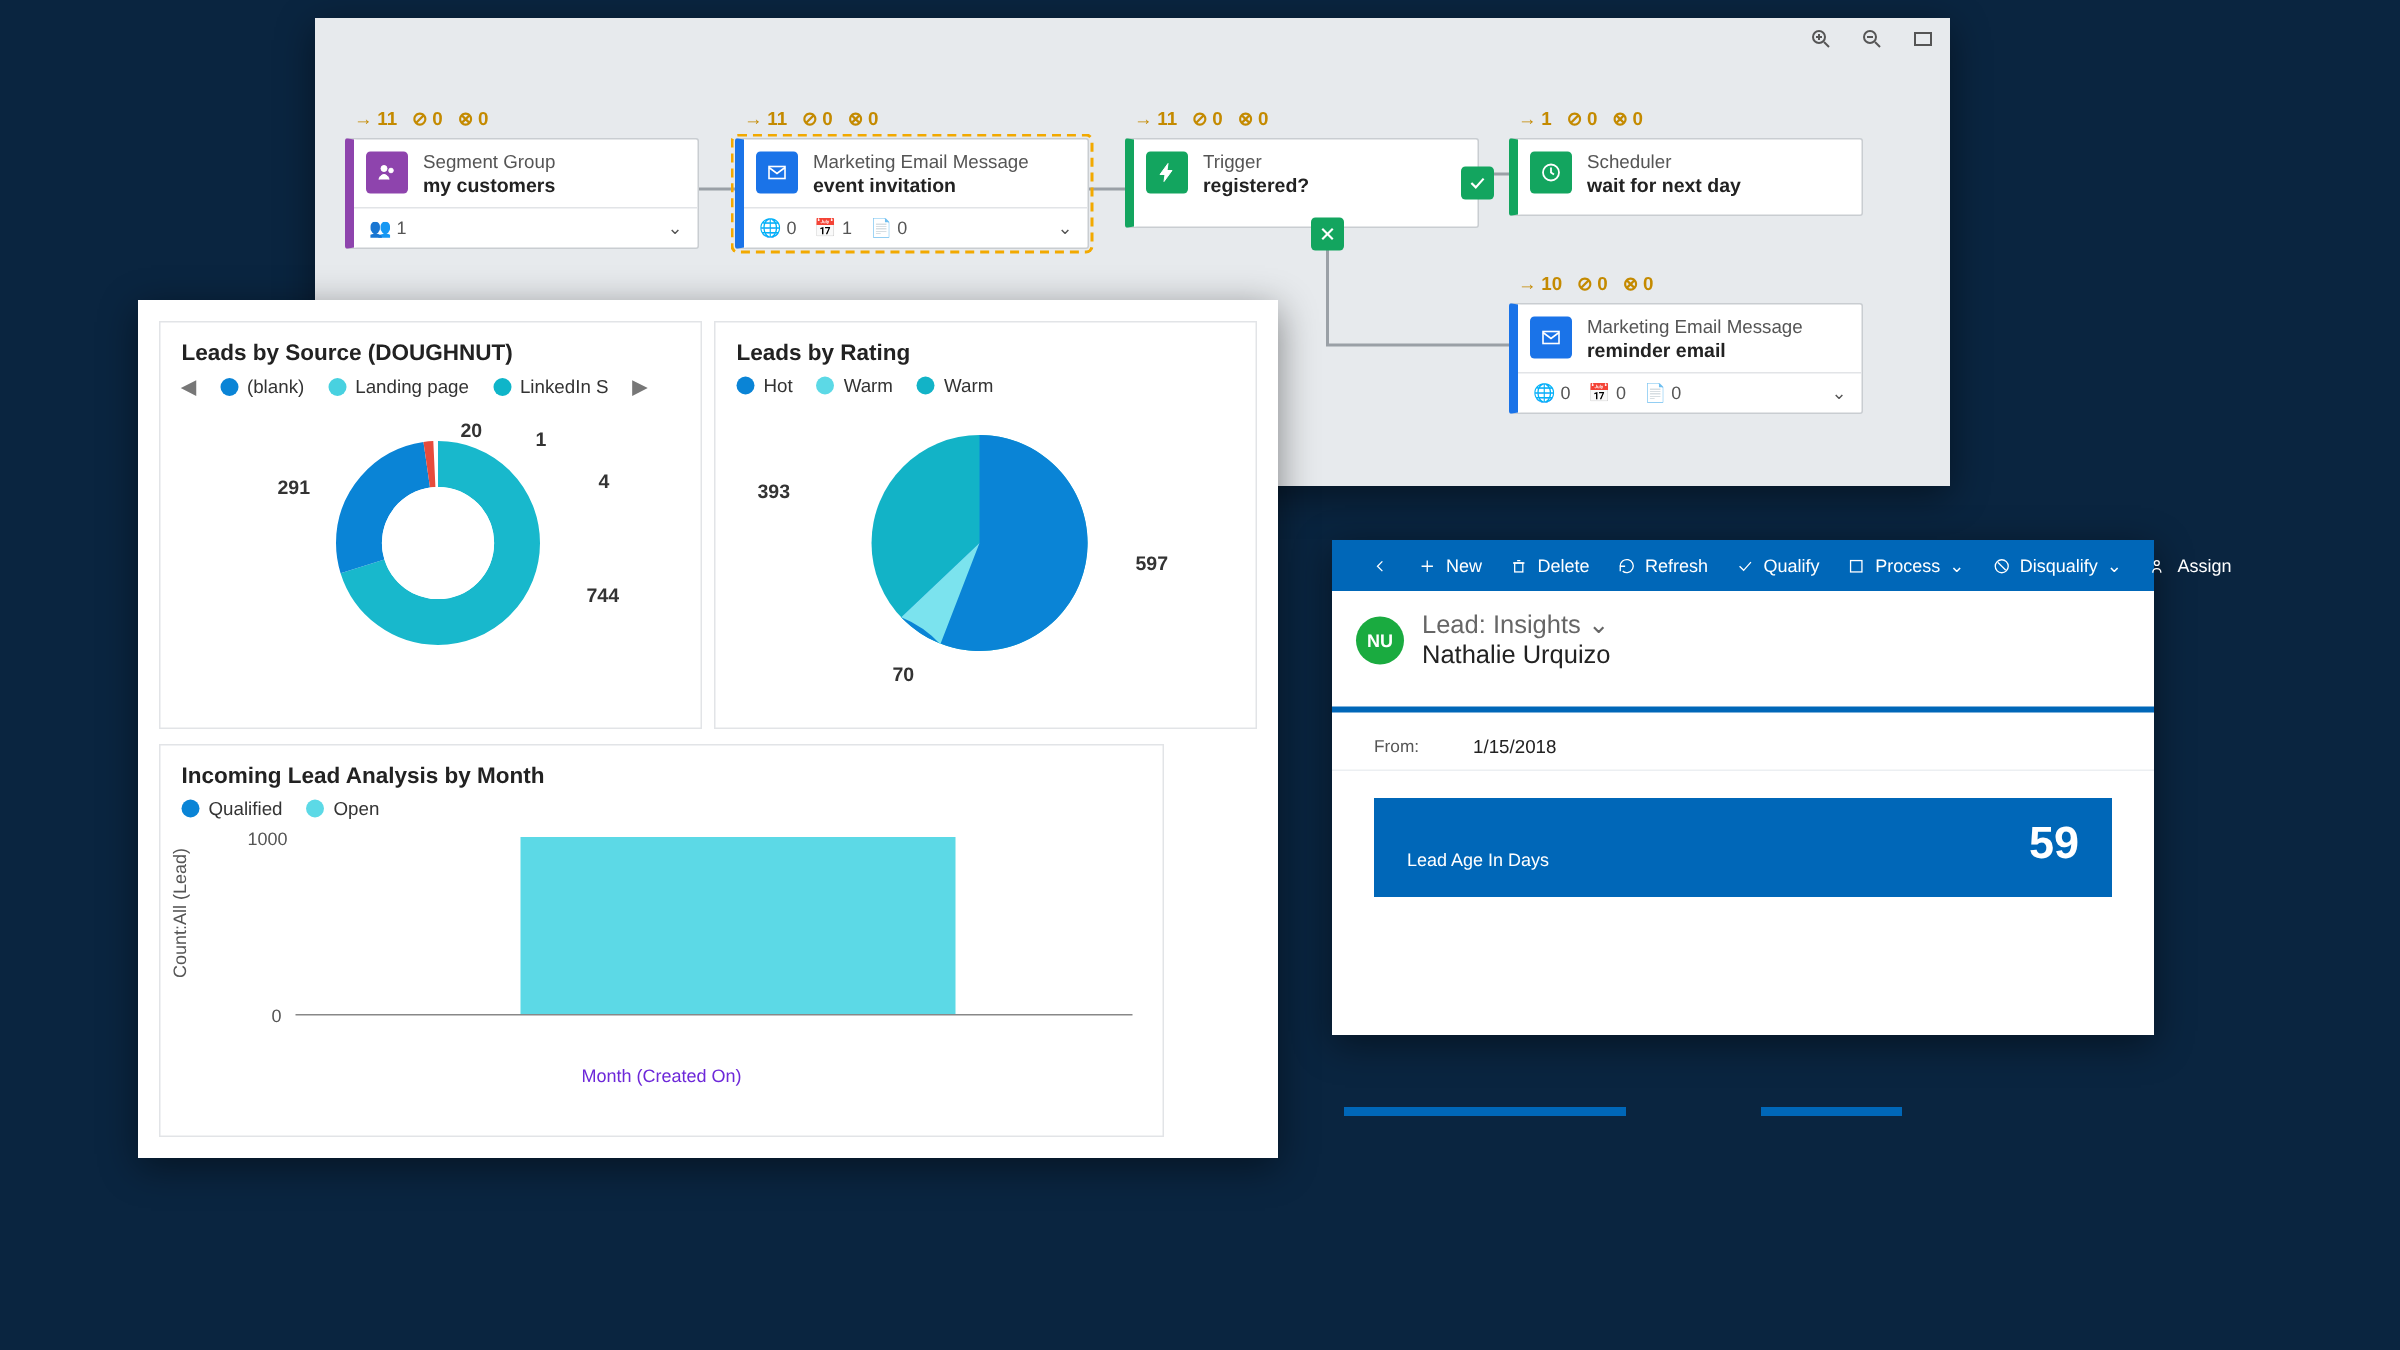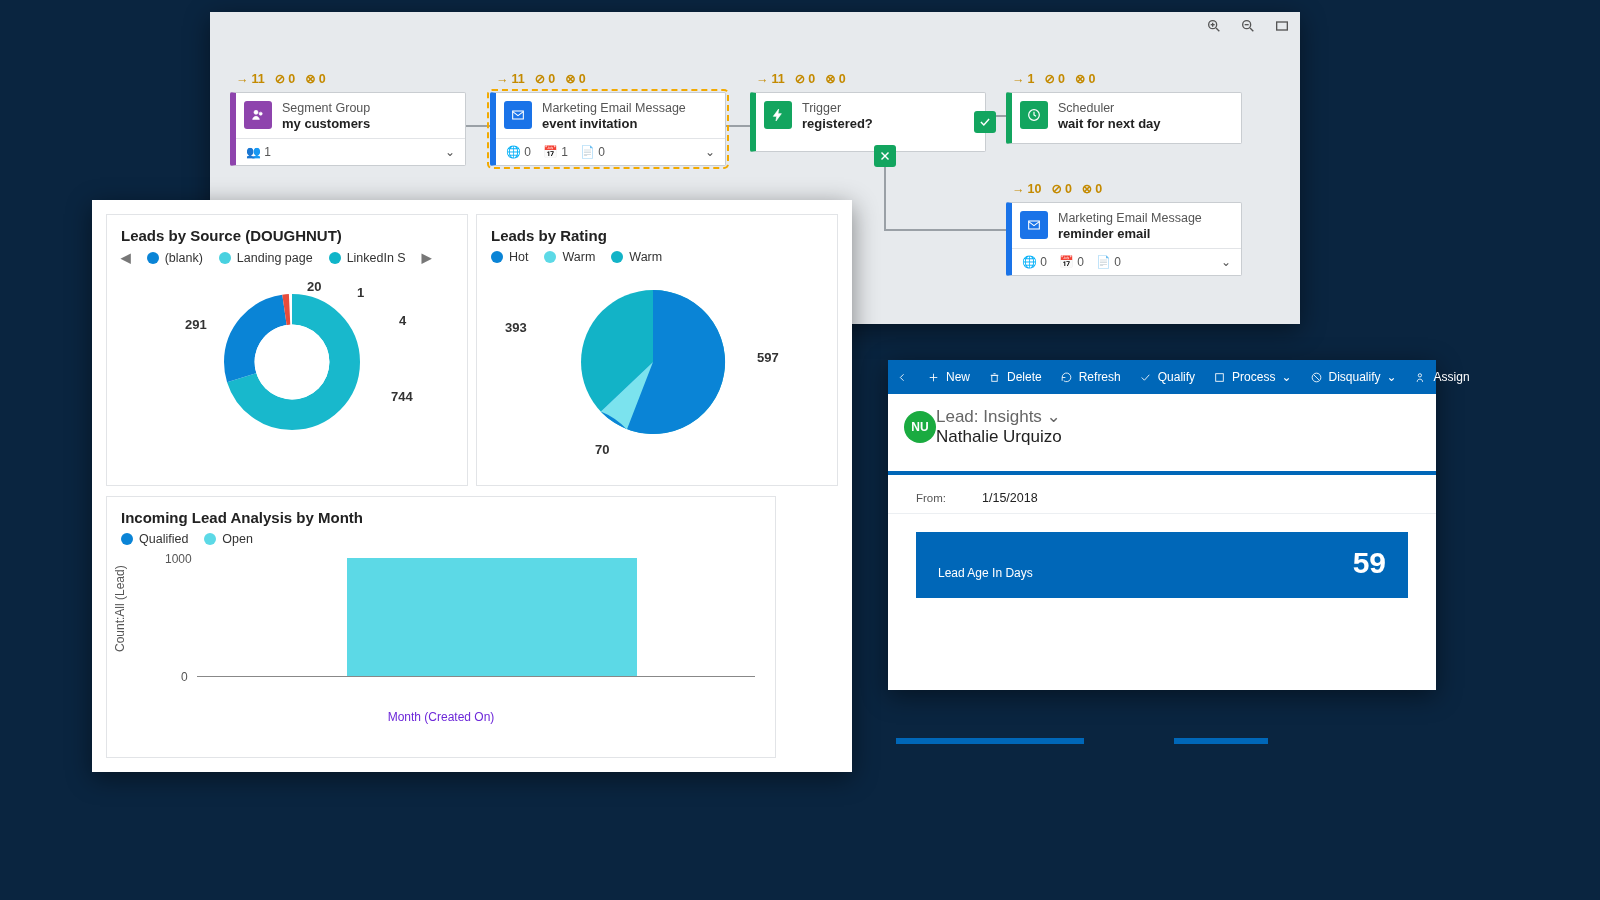--- a/index.html
+++ b/index.html
@@ -52,25 +52,25 @@
   .legend .dot{width:12px;height:12px;border-radius:50%;display:inline-block;margin-right:6px;vertical-align:-2px;}
   .legend .nav{color:#777;cursor:pointer;font-weight:bold;}
   .plot{position:relative;width:100%;}
   .lbl{position:absolute;font-size:13px;color:#333;font-weight:600;}
   .axis-y{position:absolute;left:6px;top:100px;transform:rotate(-90deg);transform-origin:left top;font-size:12px;color:#555;}
   .xlabel{text-align:center;font-size:12.5px;color:#555;}
   .xsub{text-align:center;font-size:12px;color:#6d28d9;margin-top:4px;}
 
   
   .lead { left: 888px; top: 360px; width: 548px; height: 330px; background:#fff; }
-  .cmdbar { background:#0067b8; color:#fff; height:34px; display:flex; align-items:center; gap:2px; padding:0 0; font-size:12px;}
+  .cmdbar { background:#0067b8; color:#fff; height:34px; display:flex; align-items:center; gap:2px; padding:0 18px; font-size:12px;}
   .cmd { display:flex;align-items:center;gap:6px; padding:4px 8px; cursor:pointer; border-radius:2px;}
   .cmd .ic{width:13px;height:13px;display:flex;align-items:center;justify-content:center;}
   .cmd .ic svg{width:13px;height:13px;stroke:#fff;fill:none;stroke-width:1.6;}
-  .recordhead{display:flex;align-items:center;padding:12px 16px 8px;}
+  .recordhead{display:flex;align-items:center;gap:12px;padding:12px 16px 8px;}
   .avatar{width:32px;height:32px;border-radius:50%;background:#1aab40;color:#fff;font-weight:700;display:flex;align-items:center;justify-content:center;font-size:12px;}
   .rhlabels .tiny{font-size:17px;color:#666;}
   .rhlabels .name{font-size:17px;font-weight:400;color:#222;}
   .tabs{display:flex;gap:20px;border-bottom:1px solid #d9dde1;padding:0 16px;font-size:11.5px;color:#555;}
   .tab{padding:8px 0;cursor:pointer;}
   .tab.active{color:#0067b8;border-bottom:2px solid #0067b8;font-weight:600;}
   .fieldrow{padding:16px 28px 8px;display:flex;align-items:center;gap:18px;border-bottom:1px solid #eceff2;}
   .fieldrow .fl{font-size:11.5px;color:#555;width:48px;}
   .fieldrow input{border:none;font-size:12.5px;color:#222;outline:none;}
   .blubox{border-top:4px solid #0067b8;margin-top:16px;}
@@ -270,21 +270,21 @@
       <span><span class="dot" style="background:#5cd9e6"></span><span>Warm</span></span>
       <span><span class="dot" style="background:#12b3c7"></span><span>Warm</span></span>
     </div>
     <div class="plot" style="height:196px;">
       <svg viewBox="0 0 200 200" width="180" height="180" style="position:absolute;left:86px;top:2px;">
 
         <circle cx="100" cy="100" r="80" fill="#12b3c7"></circle>
         <path d="M100 100 L100 20 A80 80 0 1 1 42 155 Z" fill="#0a84d6"></path>
         <path d="M100 100 L42 155 A80 80 0 0 1 71 175 Z" fill="#7be3ee"></path>
       </svg>
-      <div class="lbl" style="left:280px;top:80px;">597</div>
+      <div class="lbl" style="left:280px;top:98px;">597</div>
       <div class="lbl" style="left:28px;top:50px;">393</div>
       <div class="lbl" style="left:118px;top:172px;">70</div>
     </div>
   </div>
 
   <div class="card cardC">
     <div class="ctitle">Incoming Lead Analysis by Month</div>
     <div class="legend">
       <span><span class="dot" style="background:#0a84d6"></span><span>Qualified</span></span>
       <span><span class="dot" style="background:#5cd9e6"></span><span>Open</span></span>

